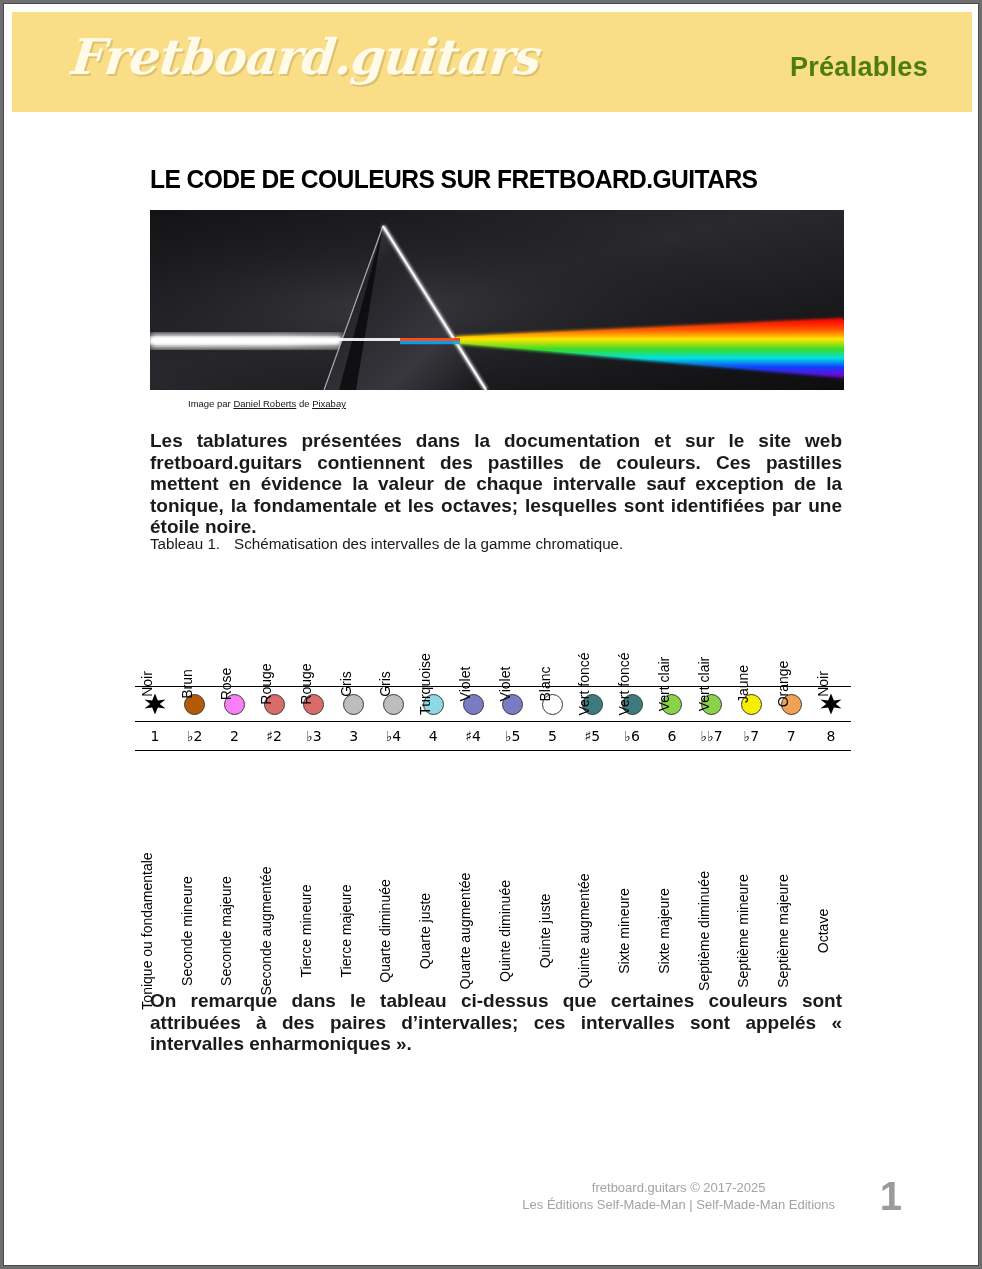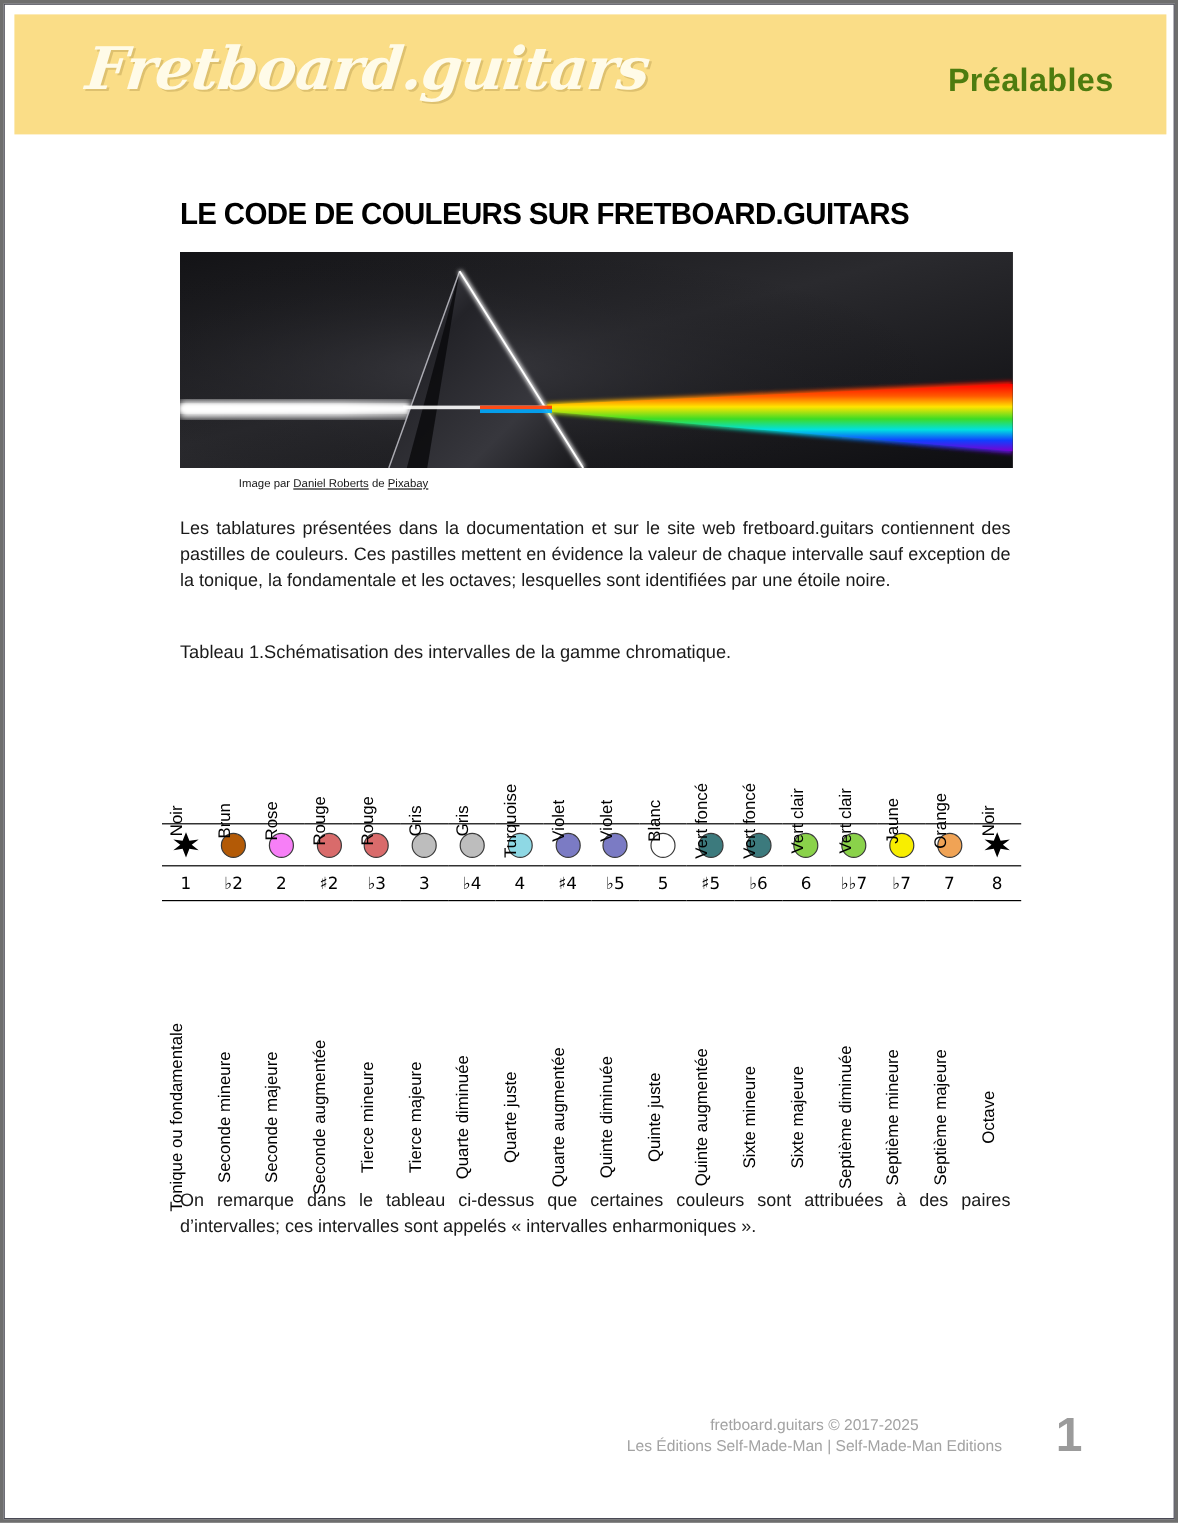--- a/index.html
+++ b/index.html
@@ -52,37 +52,37 @@
   }
   
   .figure{
     position:absolute;left:146px;top:98px;
     width:694px;height:180px;
     overflow:hidden;
     background:#121214;
   }
   .figure svg{display:block;}
   .credit{
-    position:absolute;left:147px;top:286px;
+    position:absolute;left:136px;top:286px;
     font-size:9.5px;color:#161616;white-space:nowrap;padding-left:48px;
   }
   .credit a{color:#161616;text-decoration:underline;}
   
   .para{
     position:absolute;left:146px;width:692px;
-    font-size:15px;line-height:21.5px;
-    color:#1a1a1a;text-align:justify;
+    font-size:19px;line-height:21.5px;
+    color:#1a1a1a;text-align:justify;font-weight:bold;
   }
   .para.p1{top:318px;}
   .para.p2{top:878px;}
   .tbl-caption{
     position:absolute;left:146px;top:423px;
     font-size:15.2px;color:#1a1a1a;white-space:nowrap;
   }
-  .tbl-caption .num{}
+  .tbl-caption .num{margin-right:14px;}
   
   .table-wrap{
     position:absolute;left:131px;top:456px;
     width:716px;height:380px;
   }
   table.chroma{
     border-collapse:collapse;
     table-layout:fixed;
     width:716px;
   }

